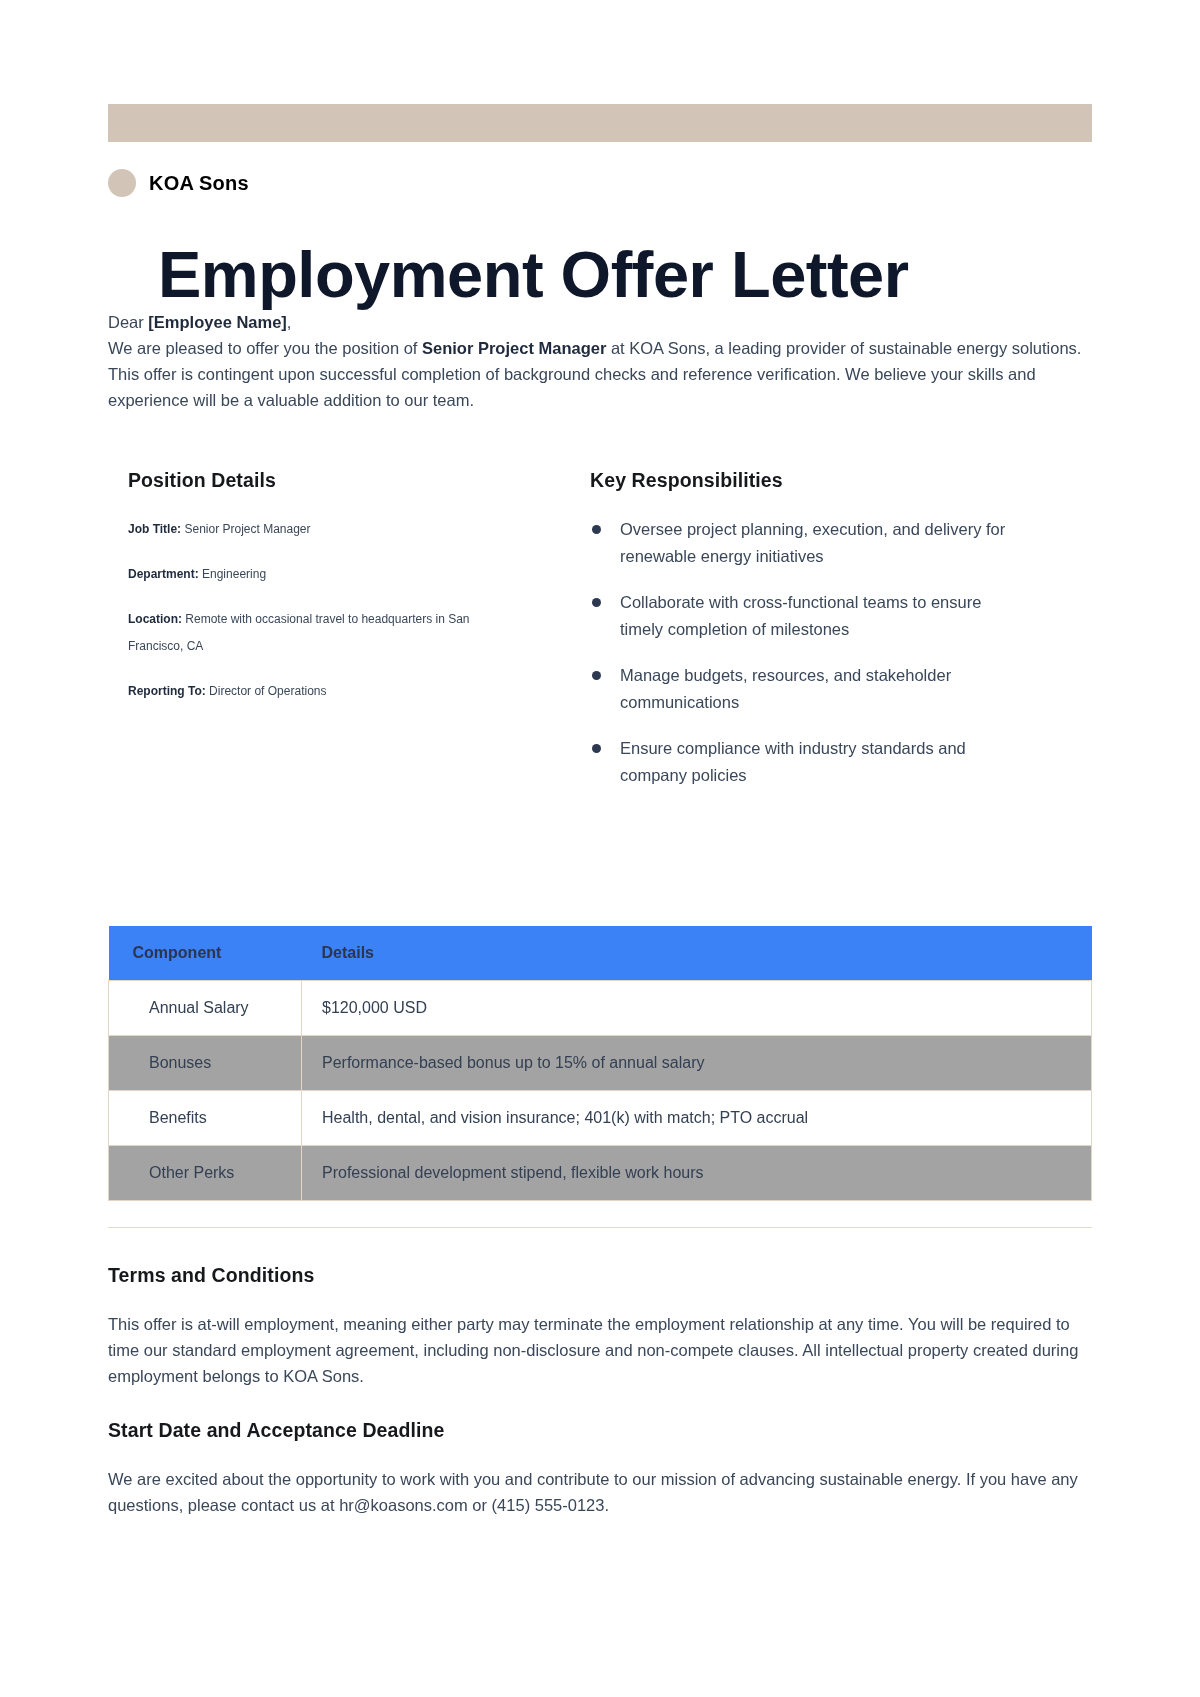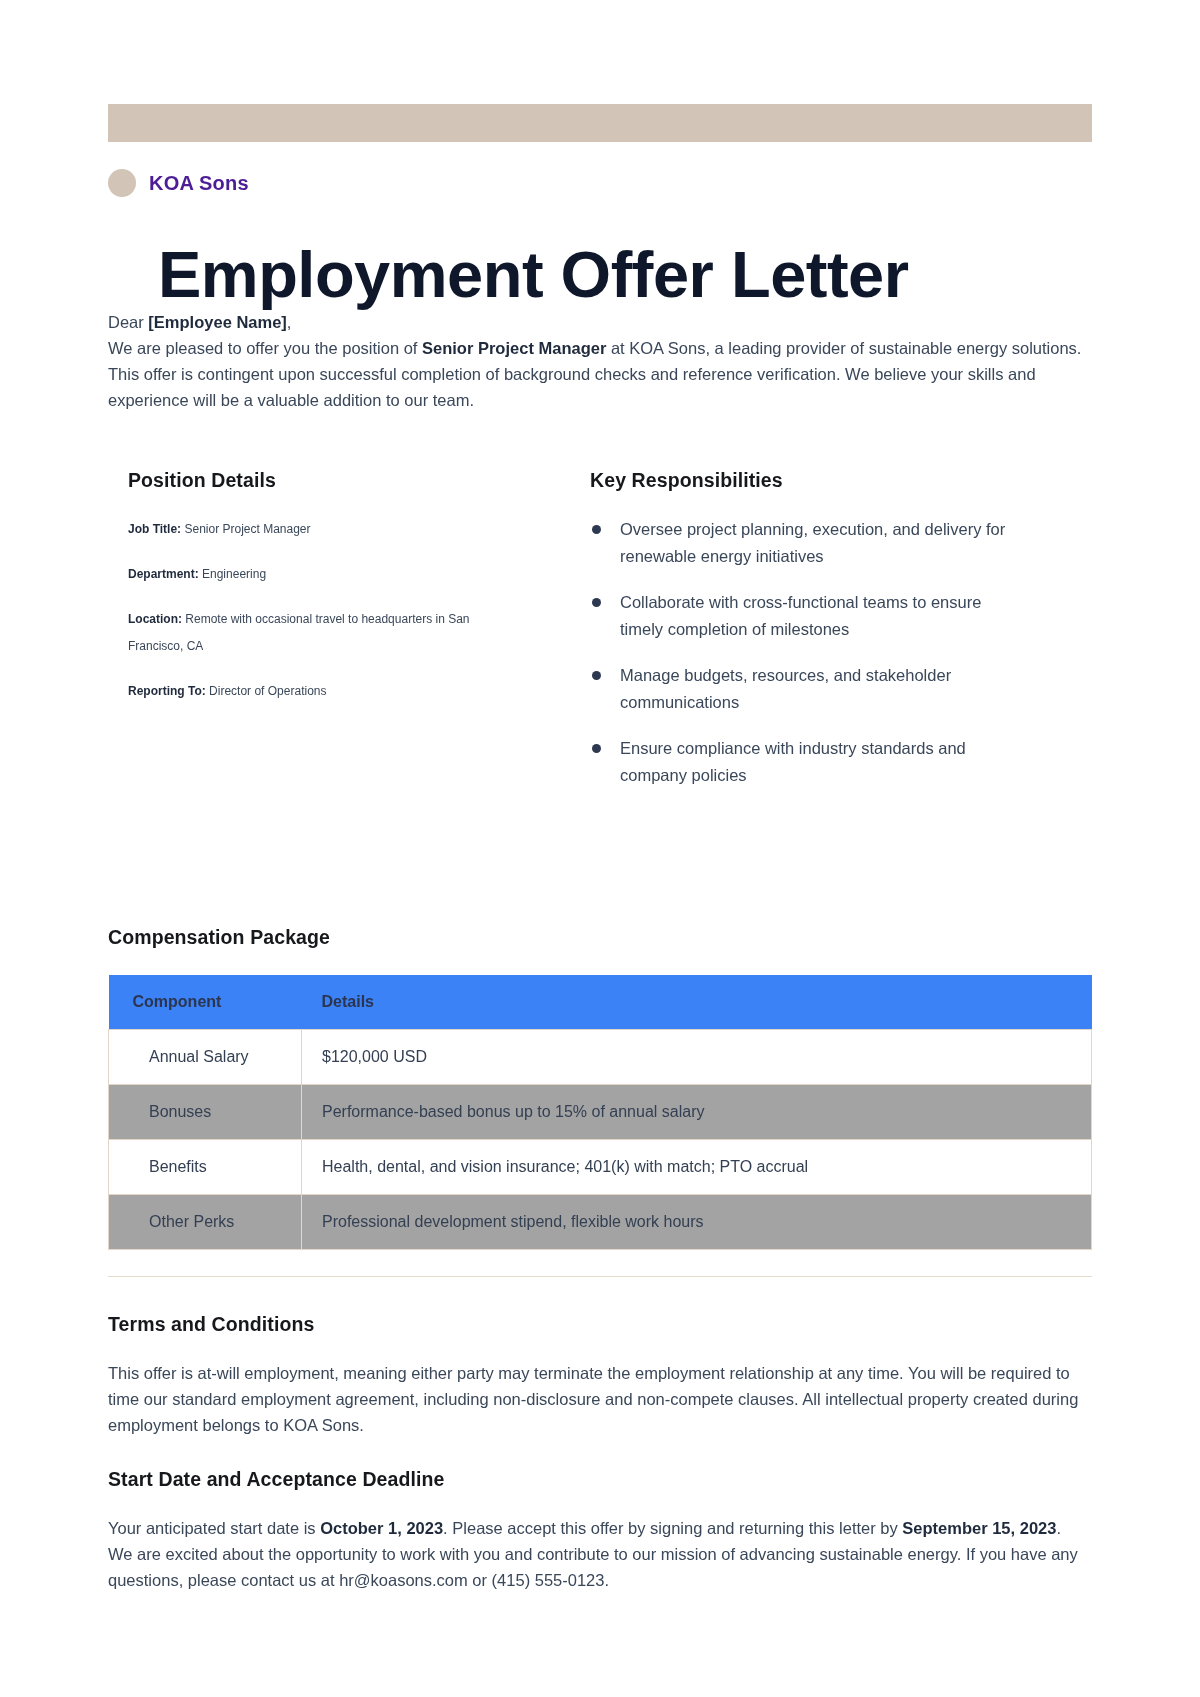--- a/index.html
+++ b/index.html
@@ -10,21 +10,21 @@
     font-family: "Liberation Sans", sans-serif;
     color: #3a4759;
     overflow: hidden;
   }
   .page { padding: 0 108px 0 108px; width: 1200px; }
 
   .banner { margin-top: 104px; height: 38px; background: #d2c5b8; }
 
   .logo-row { margin-top: 27px; display: flex; align-items: center; }
   .logo-dot { width: 28px; height: 28px; border-radius: 50%; background: #d2c5b8; flex: 0 0 auto; }
-  .brand-name { margin-left: 13px; font-size: 20px; font-weight: bold; color: #4c1d95; letter-spacing: 0.2px; }
+  .brand-name { margin-left: 13px; font-size: 20px; font-weight: bold; color: #000000; letter-spacing: 0.2px; }
 
   h1.doc-title {
     margin: 44px 0 0 50px;
     font-size: 65px; line-height: 1.05;
     font-weight: bold; color: #0f172a; letter-spacing: -0.5px;
   }
 
   p.body-text { font-size: 16.5px; line-height: 26px; margin: 0; }
   .salutation { margin-top: 30px; }
   .intro { margin-top: 20px; }
@@ -113,21 +113,20 @@
         <li><span class="dot"></span><span>Oversee project planning, execution, and delivery for renewable energy initiatives</span></li>
         <li><span class="dot"></span><span>Collaborate with cross-functional teams to ensure timely completion of milestones</span></li>
         <li><span class="dot"></span><span>Manage budgets, resources, and stakeholder communications</span></li>
         <li><span class="dot"></span><span>Ensure compliance with industry standards and company policies</span></li>
       </ul>
     </div>
 
   </div>
 
   <div class="comp-section">
-    <h2 class="section-heading">Compensation Package</h2>
     <table class="comp-table">
       <thead>
         <tr>
           <th class="c1">Component</th>
           <th class="c2">Details</th>
         </tr>
       </thead>
       <tbody>
         <tr>
           <td class="c1">Annual Salary</td>
@@ -151,18 +150,17 @@
 
   <hr class="divider">
 
   <div class="terms-section">
     <h2 class="section-heading">Terms and Conditions</h2>
     <p class="body-text">This offer is at-will employment, meaning either party may terminate the employment relationship at any time. You will be required to time our standard employment agreement, including non-disclosure and non-compete clauses. All intellectual property created during employment belongs to KOA Sons.</p>
   </div>
 
   <div class="start-section">
     <h2 class="section-heading">Start Date and Acceptance Deadline</h2>
-    <p class="body-text"><span>Your anticipated start date is </span><strong class="inline-bold">October 1, 2023</strong><span>. Please accept this offer by signing and returning this letter by </span><strong class="inline-bold">September 15, 2023</strong><span>.</span></p>
   </div>
 
   <p class="body-text closing">We are excited about the opportunity to work with you and contribute to our mission of advancing sustainable energy. If you have any questions, please contact us at hr@koasons.com or (415) 555-0123.</p>
 
 </div>
 
 </body></html>

